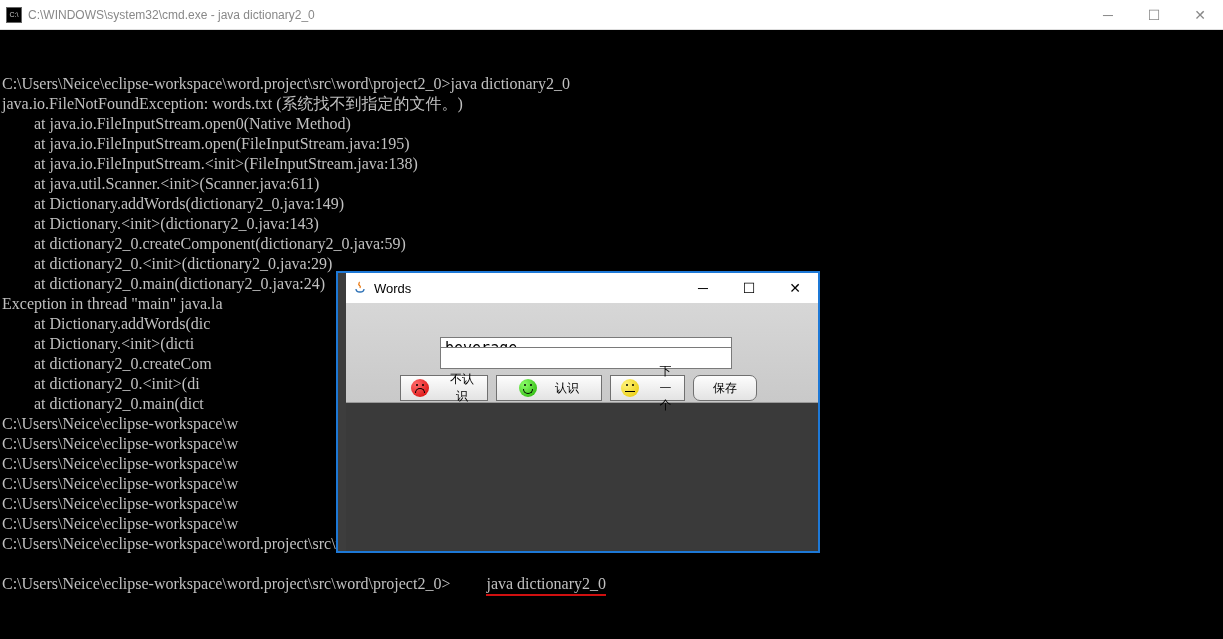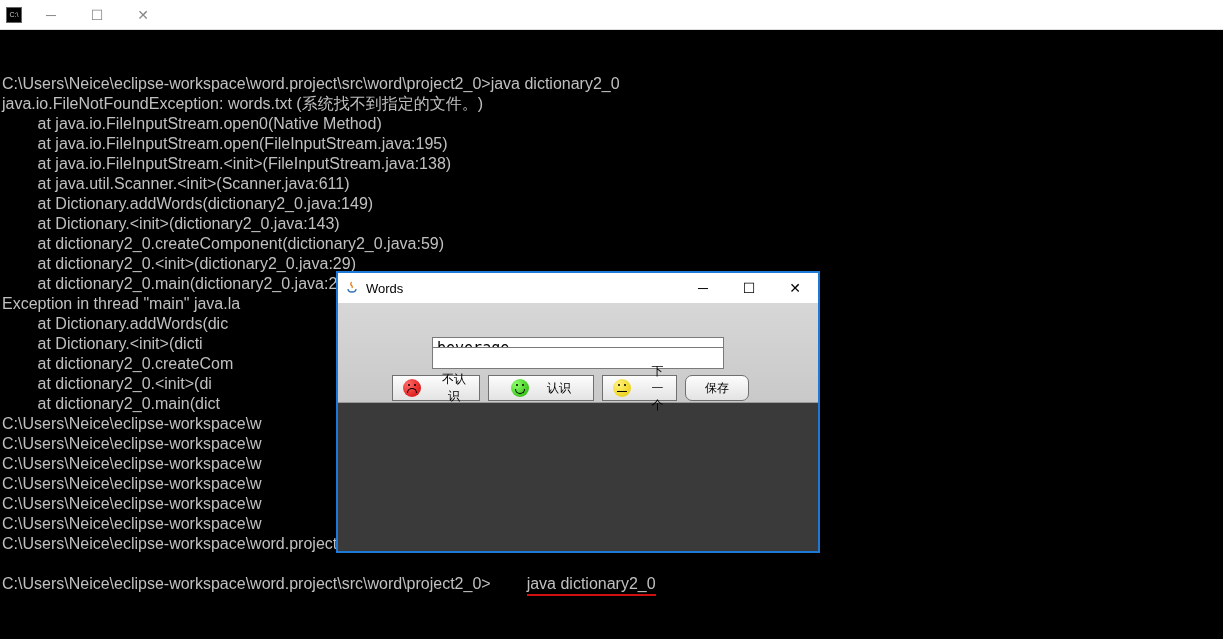--- a/index.html
+++ b/index.html
@@ -42,38 +42,39 @@
   
   .terminal {
     position: absolute;
     top: 30px; left: 0; right: 0; bottom: 0;
     background: #000;
     color: #c0c0c0;
     font-size: 16px;
     line-height: 20px;
     padding: 4px 2px;
     white-space: pre;
-    font-family: Liberation Sans, sans-serif;
+    font-family: Liberation Serif, serif;
   }
   .terminal .line { white-space: pre; }
   .underline-red {
     border-bottom: 2px solid #d01010;
     display: inline-block;
     margin-left: 36px;
   }
   
   .swing-window {
     position: absolute;
     left: 337px;
     top: 272px;
     width: 482px;
     height: 280px;
     background: #3d3d3d;
     border: 1px solid #1d78d6;
     box-shadow: 0 0 0 1px #1d78d6;
+    padding-left: 8px;
   }
   .swing-titlebar {
     height: 30px;
     background: #fff;
     display: flex;
     align-items: center;
     padding-left: 6px;
     font-family: "Segoe UI","Microsoft YaHei",sans-serif;
     font-size: 13px;
     color: #000;
@@ -186,20 +187,21 @@
     border:1.5px solid #000; border-top:none; border-radius: 0 0 10px 10px;
   }
   .face.red .mouth { border-bottom:none; border-top:1.5px solid #000; border-radius:10px 10px 0 0; top:9px; bottom:auto; }
   .face.yellow .mouth { border:none; border-bottom:1.5px solid #000; border-radius:0; height:0; bottom:5px; }
 </style>
 </head>
 <body>
 
 <div class="cmd-titlebar">
   <div class="cmd-icon">C:\</div>
+  <div class="title">C:\WINDOWS\system32\cmd.exe - java  dictionary2_0</div>
   <div class="cmd-winbtns">
     <div class="cmd-winbtn">─</div>
     <div class="cmd-winbtn">☐</div>
     <div class="cmd-winbtn">✕</div>
   </div>
 </div>
 
 <div class="terminal">
   <div id="term-lines"><div class="line"></div><div class="line">C:\Users\Neice\eclipse-workspace\word.project\src\word\project2_0&gt;java dictionary2_0</div><div class="line">java.io.FileNotFoundException: words.txt (系统找不到指定的文件。)</div><div class="line">        at java.io.FileInputStream.open0(Native Method)</div><div class="line">        at java.io.FileInputStream.open(FileInputStream.java:195)</div><div class="line">        at java.io.FileInputStream.&lt;init&gt;(FileInputStream.java:138)</div><div class="line">        at java.util.Scanner.&lt;init&gt;(Scanner.java:611)</div><div class="line">        at Dictionary.addWords(dictionary2_0.java:149)</div><div class="line">        at Dictionary.&lt;init&gt;(dictionary2_0.java:143)</div><div class="line">        at dictionary2_0.createComponent(dictionary2_0.java:59)</div><div class="line">        at dictionary2_0.&lt;init&gt;(dictionary2_0.java:29)</div><div class="line">        at dictionary2_0.main(dictionary2_0.java:24)</div><div class="line">Exception in thread "main" java.la</div><div class="line">        at Dictionary.addWords(dic</div><div class="line">        at Dictionary.&lt;init&gt;(dicti</div><div class="line">        at dictionary2_0.createCom</div><div class="line">        at dictionary2_0.&lt;init&gt;(di</div><div class="line">        at dictionary2_0.main(dict</div><div class="line"></div><div class="line">C:\Users\Neice\eclipse-workspace\w                                                                   2_0</div><div class="line"></div><div class="line">C:\Users\Neice\eclipse-workspace\w</div><div class="line">C:\Users\Neice\eclipse-workspace\w</div><div class="line">C:\Users\Neice\eclipse-workspace\w</div><div class="line">C:\Users\Neice\eclipse-workspace\w</div><div class="line">C:\Users\Neice\eclipse-workspace\w</div><div class="line">C:\Users\Neice\eclipse-workspace\word.project\src\word\project2_0&gt;javac dictionary2_0.java</div><div class="line">&nbsp;</div><div class="line">C:\Users\Neice\eclipse-workspace\word.project\src\word\project2_0&gt;<span class="underline-red">java dictionary2_0</span></div></div>
 </div>

